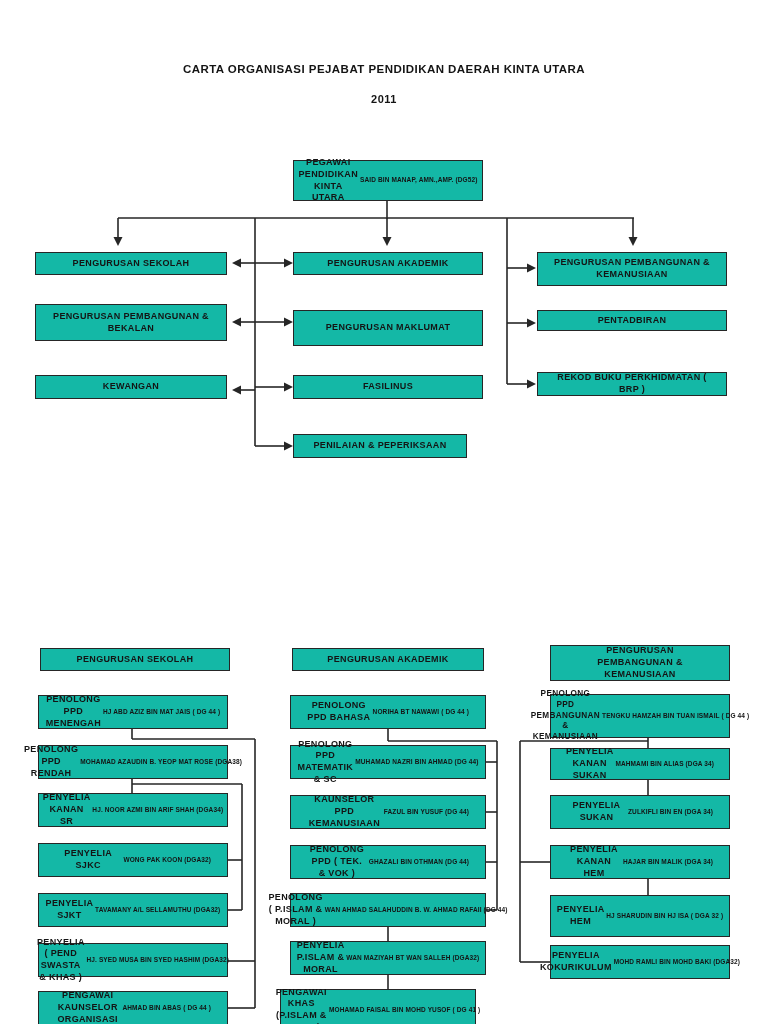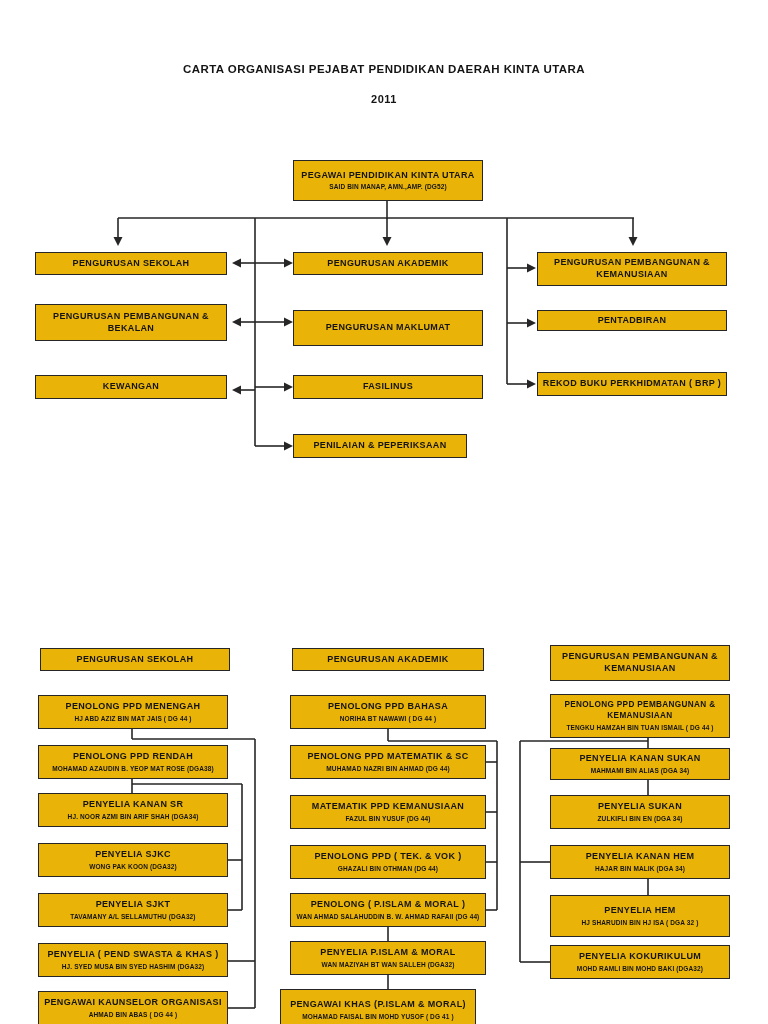--- a/index.html
+++ b/index.html
@@ -2,23 +2,23 @@
 <html><head>
 <meta charset="utf-8">
 <style>
   html,body{margin:0;padding:0;background:#9a9a9a;}
   .page{position:relative;width:768px;height:1024px;margin:0 auto;background:#ffffff;
         font-family:"Liberation Sans",sans-serif;color:#141414;overflow:hidden;}
   .page-title{position:absolute;left:0;right:0;top:63px;text-align:center;
         font-size:11.5px;font-weight:bold;letter-spacing:.45px;}
   .page-year{position:absolute;left:0;right:0;top:93px;text-align:center;
         font-size:11px;font-weight:bold;letter-spacing:.5px;}
-  .obox{position:absolute;background:#eab308;border:1.6px solid #262626;box-sizing:border-box;
-        display:flex;flex-direction:column;align-items:center;justify-content:center;
-        text-align:center;gap:2px;padding:1px 2px;}
+  .obox{position:absolute;background:#14b8a6;border:1.6px solid #262626;box-sizing:border-box;
+        display:flex;flex-direction:row;align-items:center;justify-content:center;
+        text-align:center;gap:2px;padding:1px 16px;}
   .bt{font-weight:bold;font-size:9px;letter-spacing:.35px;line-height:1.3;}
   .bn{font-weight:bold;font-size:6.5px;letter-spacing:.12px;line-height:1.25;white-space:nowrap;}
   .conn{position:absolute;left:0;top:0;pointer-events:none;}
 </style>
 </head>
 <body>
 
 <div class="page">
 
   <div class="page-title">CARTA ORGANISASI PEJABAT PENDIDIKAN DAERAH KINTA UTARA</div>
@@ -168,21 +168,21 @@
   </div>
   <div class="obox" style="left:290px;top:695px;width:196px;height:34px;">
     <div class="bt">PENOLONG PPD BAHASA</div>
     <div class="bn">NORIHA BT NAWAWI ( DG 44 )</div>
   </div>
   <div class="obox" style="left:290px;top:745px;width:196px;height:34px;">
     <div class="bt">PENOLONG PPD MATEMATIK &amp; SC</div>
     <div class="bn">MUHAMAD NAZRI BIN AHMAD (DG 44)</div>
   </div>
   <div class="obox" style="left:290px;top:795px;width:196px;height:34px;">
-    <div class="bt">MATEMATIK PPD KEMANUSIAAN</div>
+    <div class="bt">KAUNSELOR PPD KEMANUSIAAN</div>
     <div class="bn">FAZUL BIN YUSUF (DG 44)</div>
   </div>
   <div class="obox" style="left:290px;top:845px;width:196px;height:34px;">
     <div class="bt">PENOLONG PPD ( TEK. &amp; VOK )</div>
     <div class="bn">GHAZALI BIN OTHMAN (DG 44)</div>
   </div>
   <div class="obox" style="left:290px;top:893px;width:196px;height:34px;">
     <div class="bt">PENOLONG ( P.ISLAM &amp; MORAL )</div>
     <div class="bn">WAN AHMAD SALAHUDDIN B. W. AHMAD RAFAII (DG 44)</div>
   </div>

